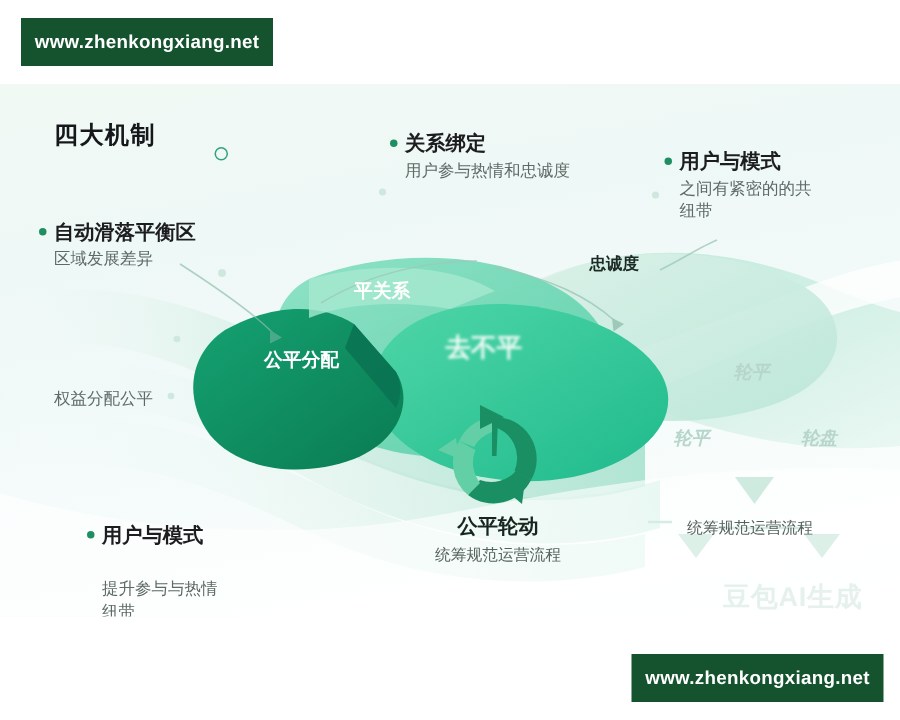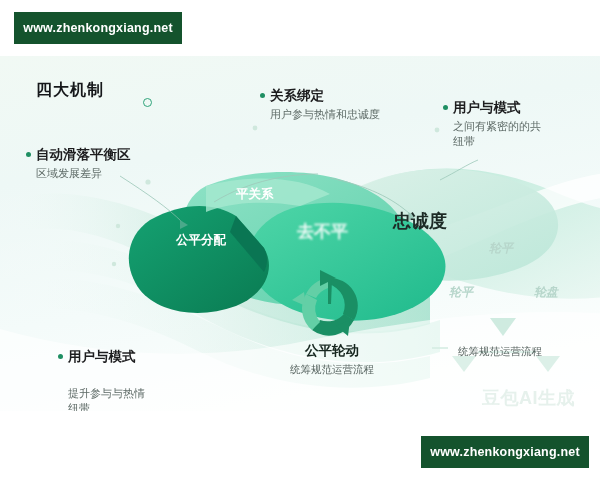--- a/index.html
+++ b/index.html
@@ -59,21 +59,21 @@
     position:absolute;left:140px;top:98px;
     width:7px;height:7px;border-radius:50%;
     border:1.6px solid #2fa37a;background:transparent;
   }
 
   
   .shape-lbl{
     position:absolute;font-weight:700;white-space:nowrap;
   }
   .sl-white{color:#ffffff;font-size:12.5px;}
-  .sl-dark{color:#1d2b26;font-size:18px;margin-top:41px;}
+  .sl-dark{color:#1d2b26;font-size:11px;}
   .sl-blur{color:#ffffff;font-size:17px;filter:blur(0.9px);opacity:.92;}
 
   
   .cap{position:absolute;text-align:center;white-space:nowrap;}
   .cap .c-ttl{font-size:13.5px;font-weight:700;color:#16261f;line-height:1.3;}
   .cap .c-sub{font-size:10.5px;color:#56635f;margin-top:3px;}
 
   
   .ghost{
     position:absolute;font-size:12px;color:#b7d6cb;font-weight:600;
@@ -188,20 +188,21 @@
     <div class="shape-lbl sl-white" style="left:176px;top:176px;">公平分配</div>
     <div class="shape-lbl sl-blur" style="left:297px;top:164px;">去不平</div>
     <div class="shape-lbl sl-dark" style="left:393px;top:112px;">忠诚度</div>
 
     <div class="lbl" style="left:26px;top:91px;">
       <div class="ttl"><span class="dot"></span><span>自动滑落平衡区</span></div>
       <div class="sub">区域发展差异</div>
     </div>
 
     <div class="lbl" style="left:26px;top:201px;">
+      <div class="sub">权益分配公平</div>
     </div>
 
     <div class="lbl" style="left:58px;top:275px;white-space:pre-line;">
       <div class="ttl"><span class="dot"></span><span>用户与模式</span></div>
       <div class="sub" style="white-space:pre-line;">提升参与与热情
 纽带</div>
     </div>
 
     <div class="lbl" style="left:260px;top:32px;">
       <div class="ttl"><span class="dot"></span><span>关系绑定</span></div>

